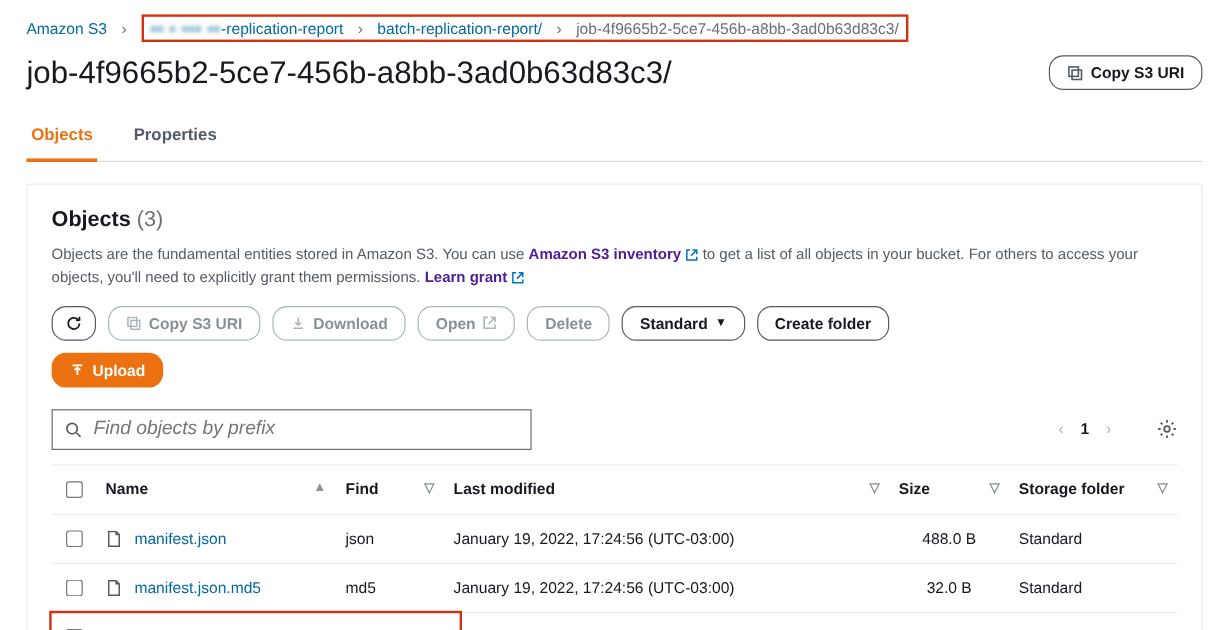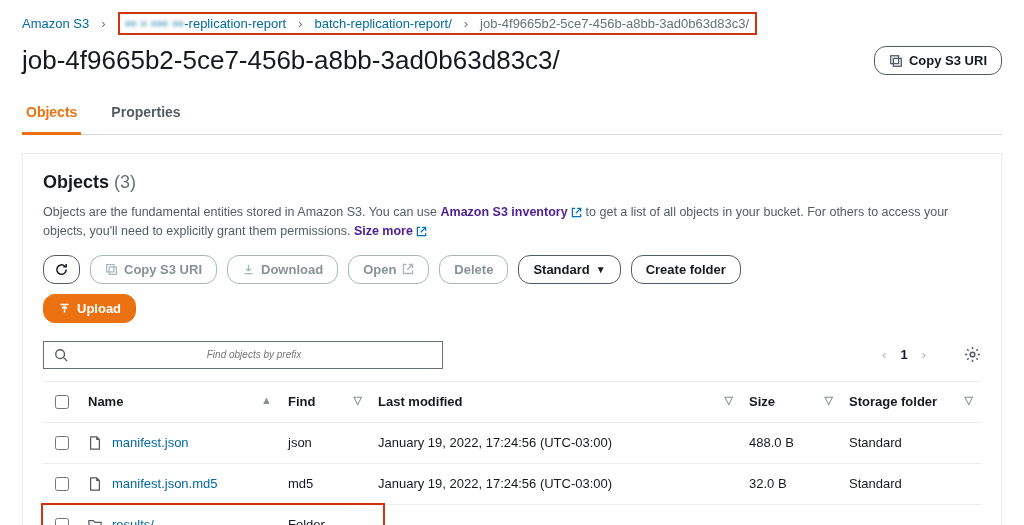--- a/index.html
+++ b/index.html
@@ -48,33 +48,33 @@
   .desc a { color: #4c1d95; font-weight: 700; text-decoration: none; }
 
   .toolbar { display: flex; gap: 10px; flex-wrap: wrap; margin-bottom: 10px; }
 
   
   .filterrow { display: flex; align-items: center; justify-content: space-between; margin: 18px 0 12px 0; }
   .searchbox {
     display: flex; align-items: center; gap: 8px;
     border: 1px solid #687078; padding: 6px 10px; width: 400px;
   }
-  .searchbox input { border: none; outline: none; flex: 1; font-size: 10px; font-style: italic; color: #0f766e; text-align: center; }
+  .searchbox input { border: none; outline: none; flex: 1; font-size: 16px; font-style: italic; color: #0f766e; }
   .pager { display: flex; align-items: center; gap: 14px; color: #545b64; }
   .pager .pg { color: #16191f; font-weight: 700; }
   .pager .chev { color: #aab7b8; cursor: default; }
 
   
   table { width: 100%; border-collapse: collapse; }
   th, td { text-align: left; padding: 10px 8px; font-size: 13px; }
   thead th { border-top: 1px solid #eaeded; border-bottom: 1px solid #eaeded; font-weight: 700; color: #16191f; }
   tbody td { border-bottom: 1px solid #eaeded; }
   th .colwrap { display: flex; align-items: flex-start; justify-content: space-between; gap: 8px; }
   th .colwrap .sort, th .colwrap .filt { color: #879196; font-size: 11px; }
-  td.num { text-align: left; }
+  td.num { text-align: center; }
   .rowicon { display: inline-flex; width: 16px; margin-right: 8px; vertical-align: middle; }
   input[type=checkbox] { width: 14px; height: 14px; }
 
   .hl-row td { position: relative; }
   .hl-row td:first-child::before {
     content: ""; position: absolute; left: -2px; top: -2px; bottom: -2px;
     border: 2px solid #d13212; width: 340px; pointer-events: none;
   }
 
   
@@ -118,21 +118,21 @@
     <span>Objects</span>
     <span class="count">(3)</span>
   </h2>
   <div class="desc">
     <span>Objects are the fundamental entities stored in Amazon S3. You can use </span>
     <a href="#"><span>Amazon S3 inventory</span>
       <svg class="ic" width="11" height="11" viewBox="0 0 16 16">
           <path d="M6 2H2v12h12v-4M9 2h5v5M14 2L7 9" fill="none" stroke="#0073bb" stroke-width="1.8"></path>
         </svg></a>
     <span> to get a list of all objects in your bucket. For others to access your objects, you'll need to explicitly grant them permissions. </span>
-    <a href="#"><span>Size more</span>
+    <a href="#"><span>Learn grant</span>
       <svg class="ic" width="11" height="11" viewBox="0 0 16 16">
           <path d="M6 2H2v12h12v-4M9 2h5v5M14 2L7 9" fill="none" stroke="#0073bb" stroke-width="1.8"></path>
         </svg></a>
   </div>
 
   <div class="toolbar">
     <button class="btn icononly">
       <svg class="ic" width="15" height="15" viewBox="0 0 16 16">
           <path d="M13 8a5 5 0 1 1-1.5-3.5M13 2v3h-3" fill="none" stroke="#16191f" stroke-width="1.6"></path>
         </svg>

